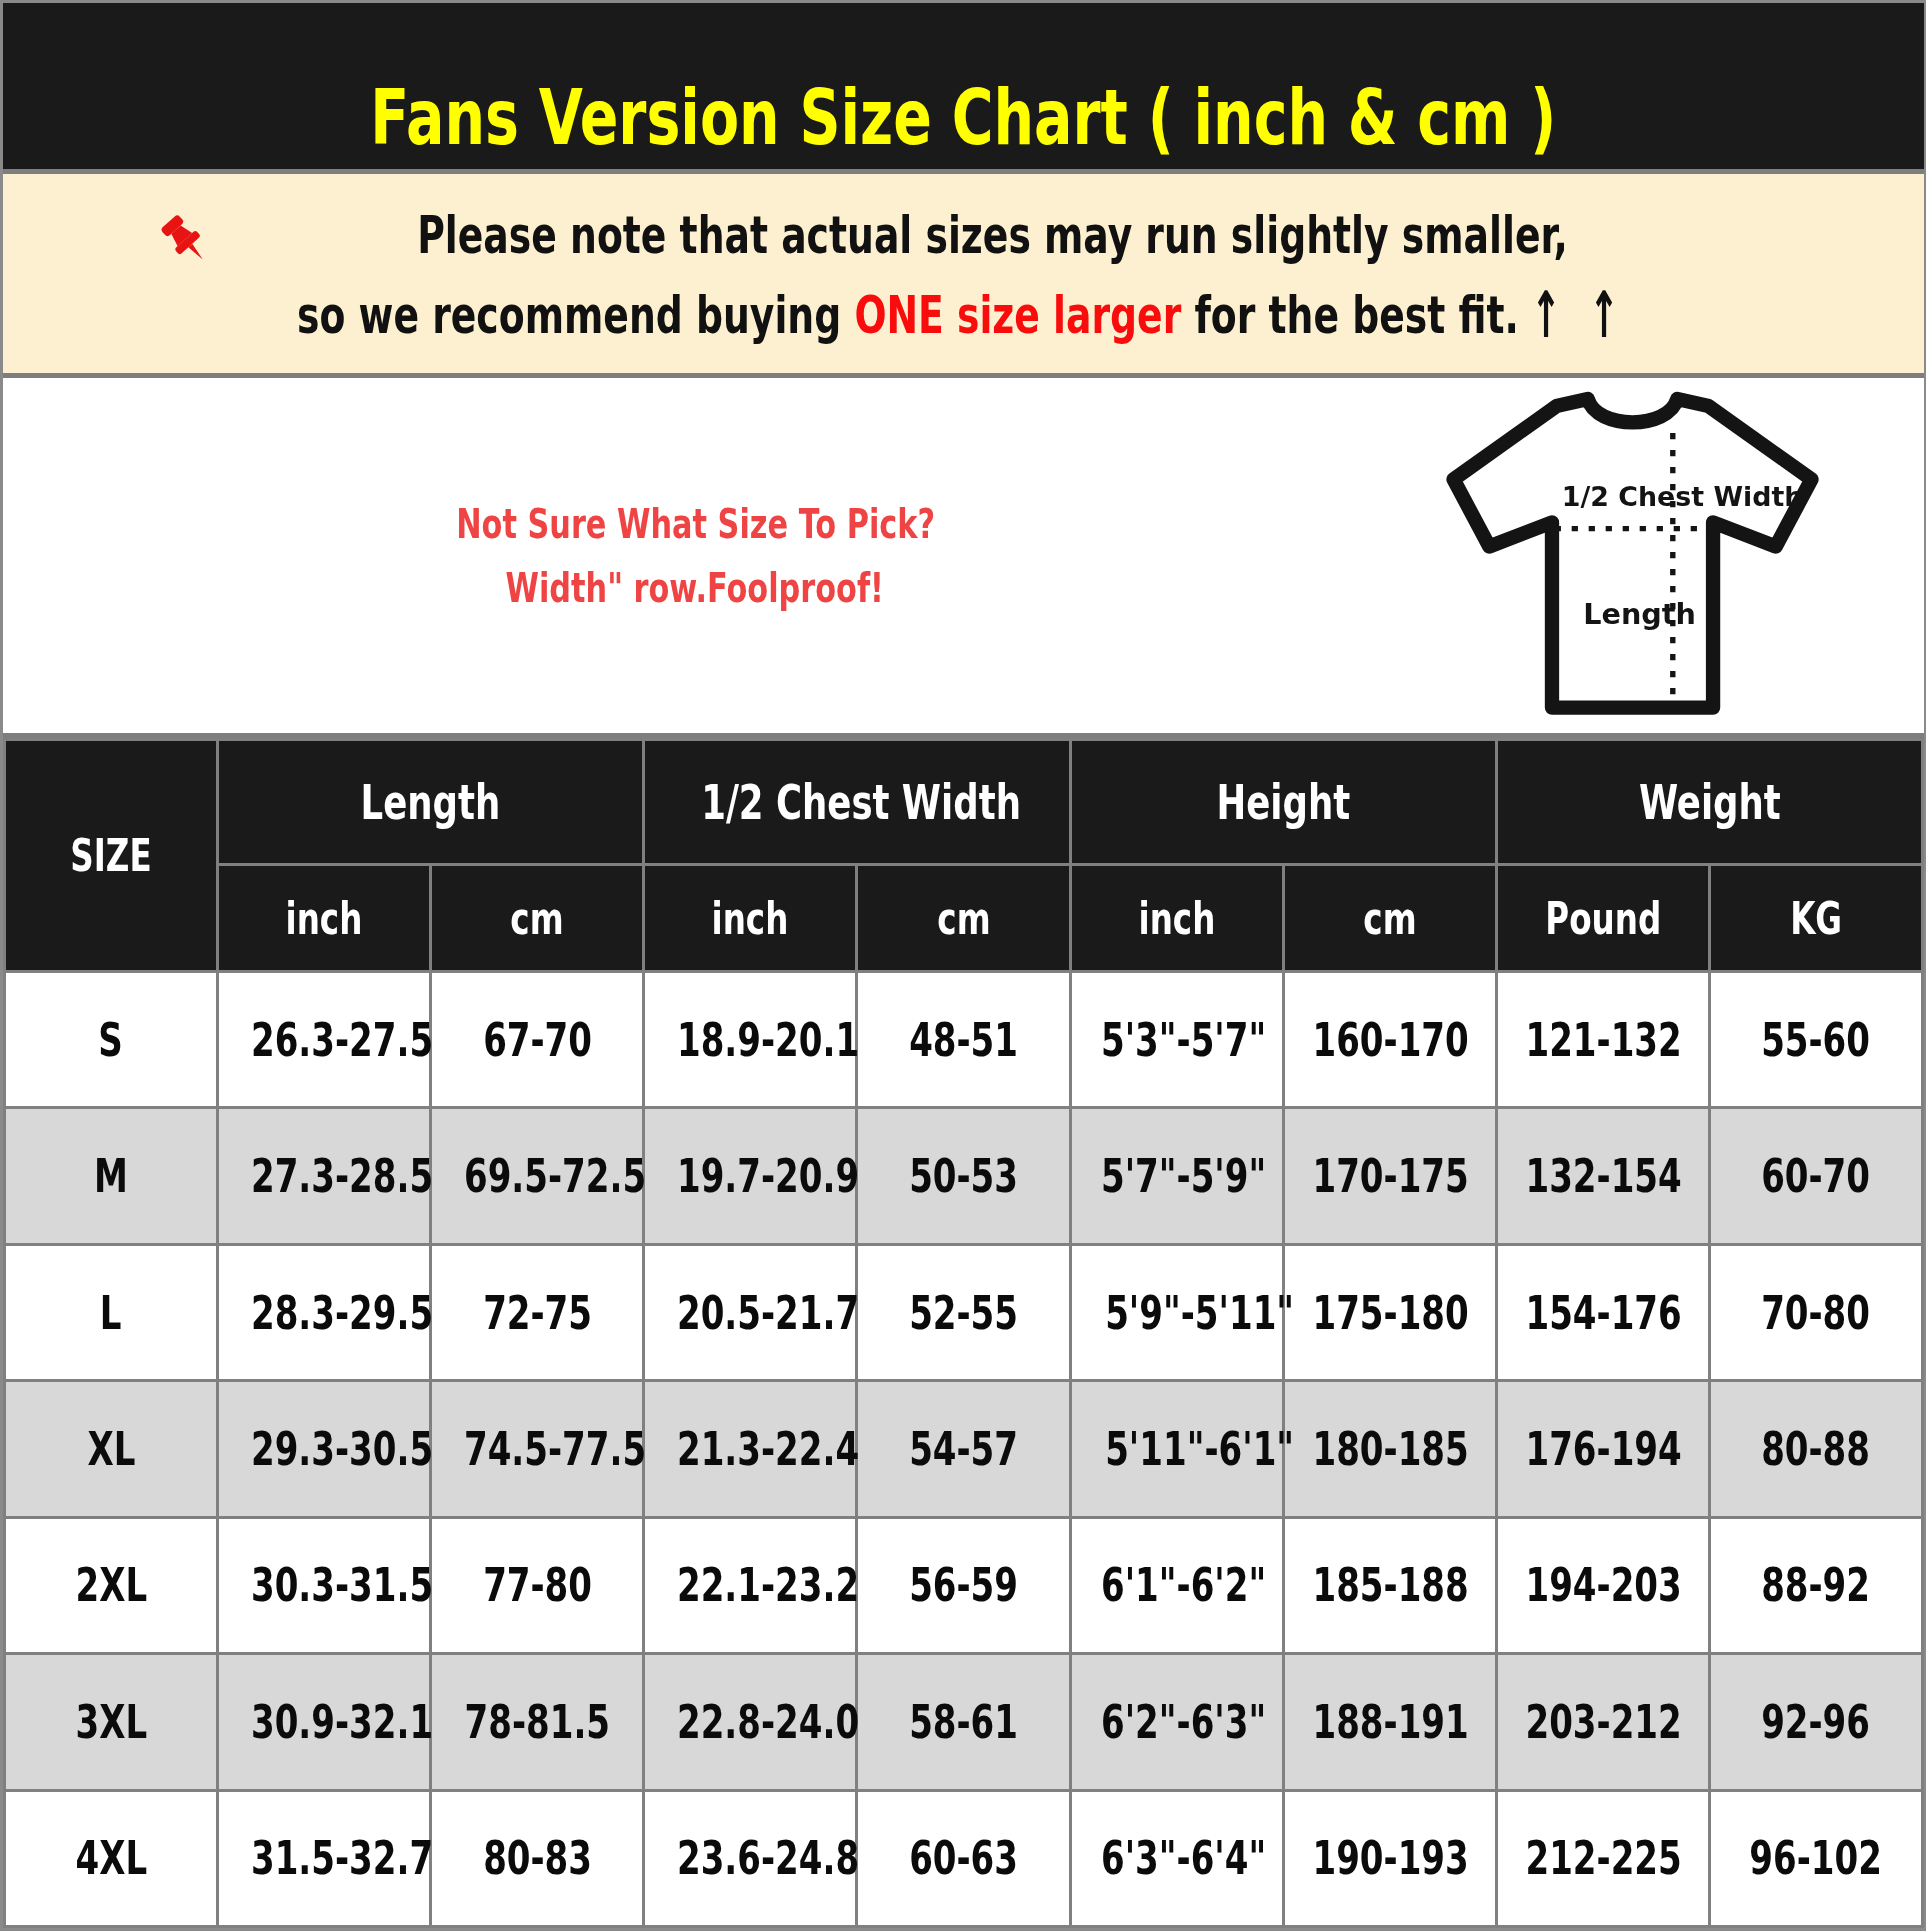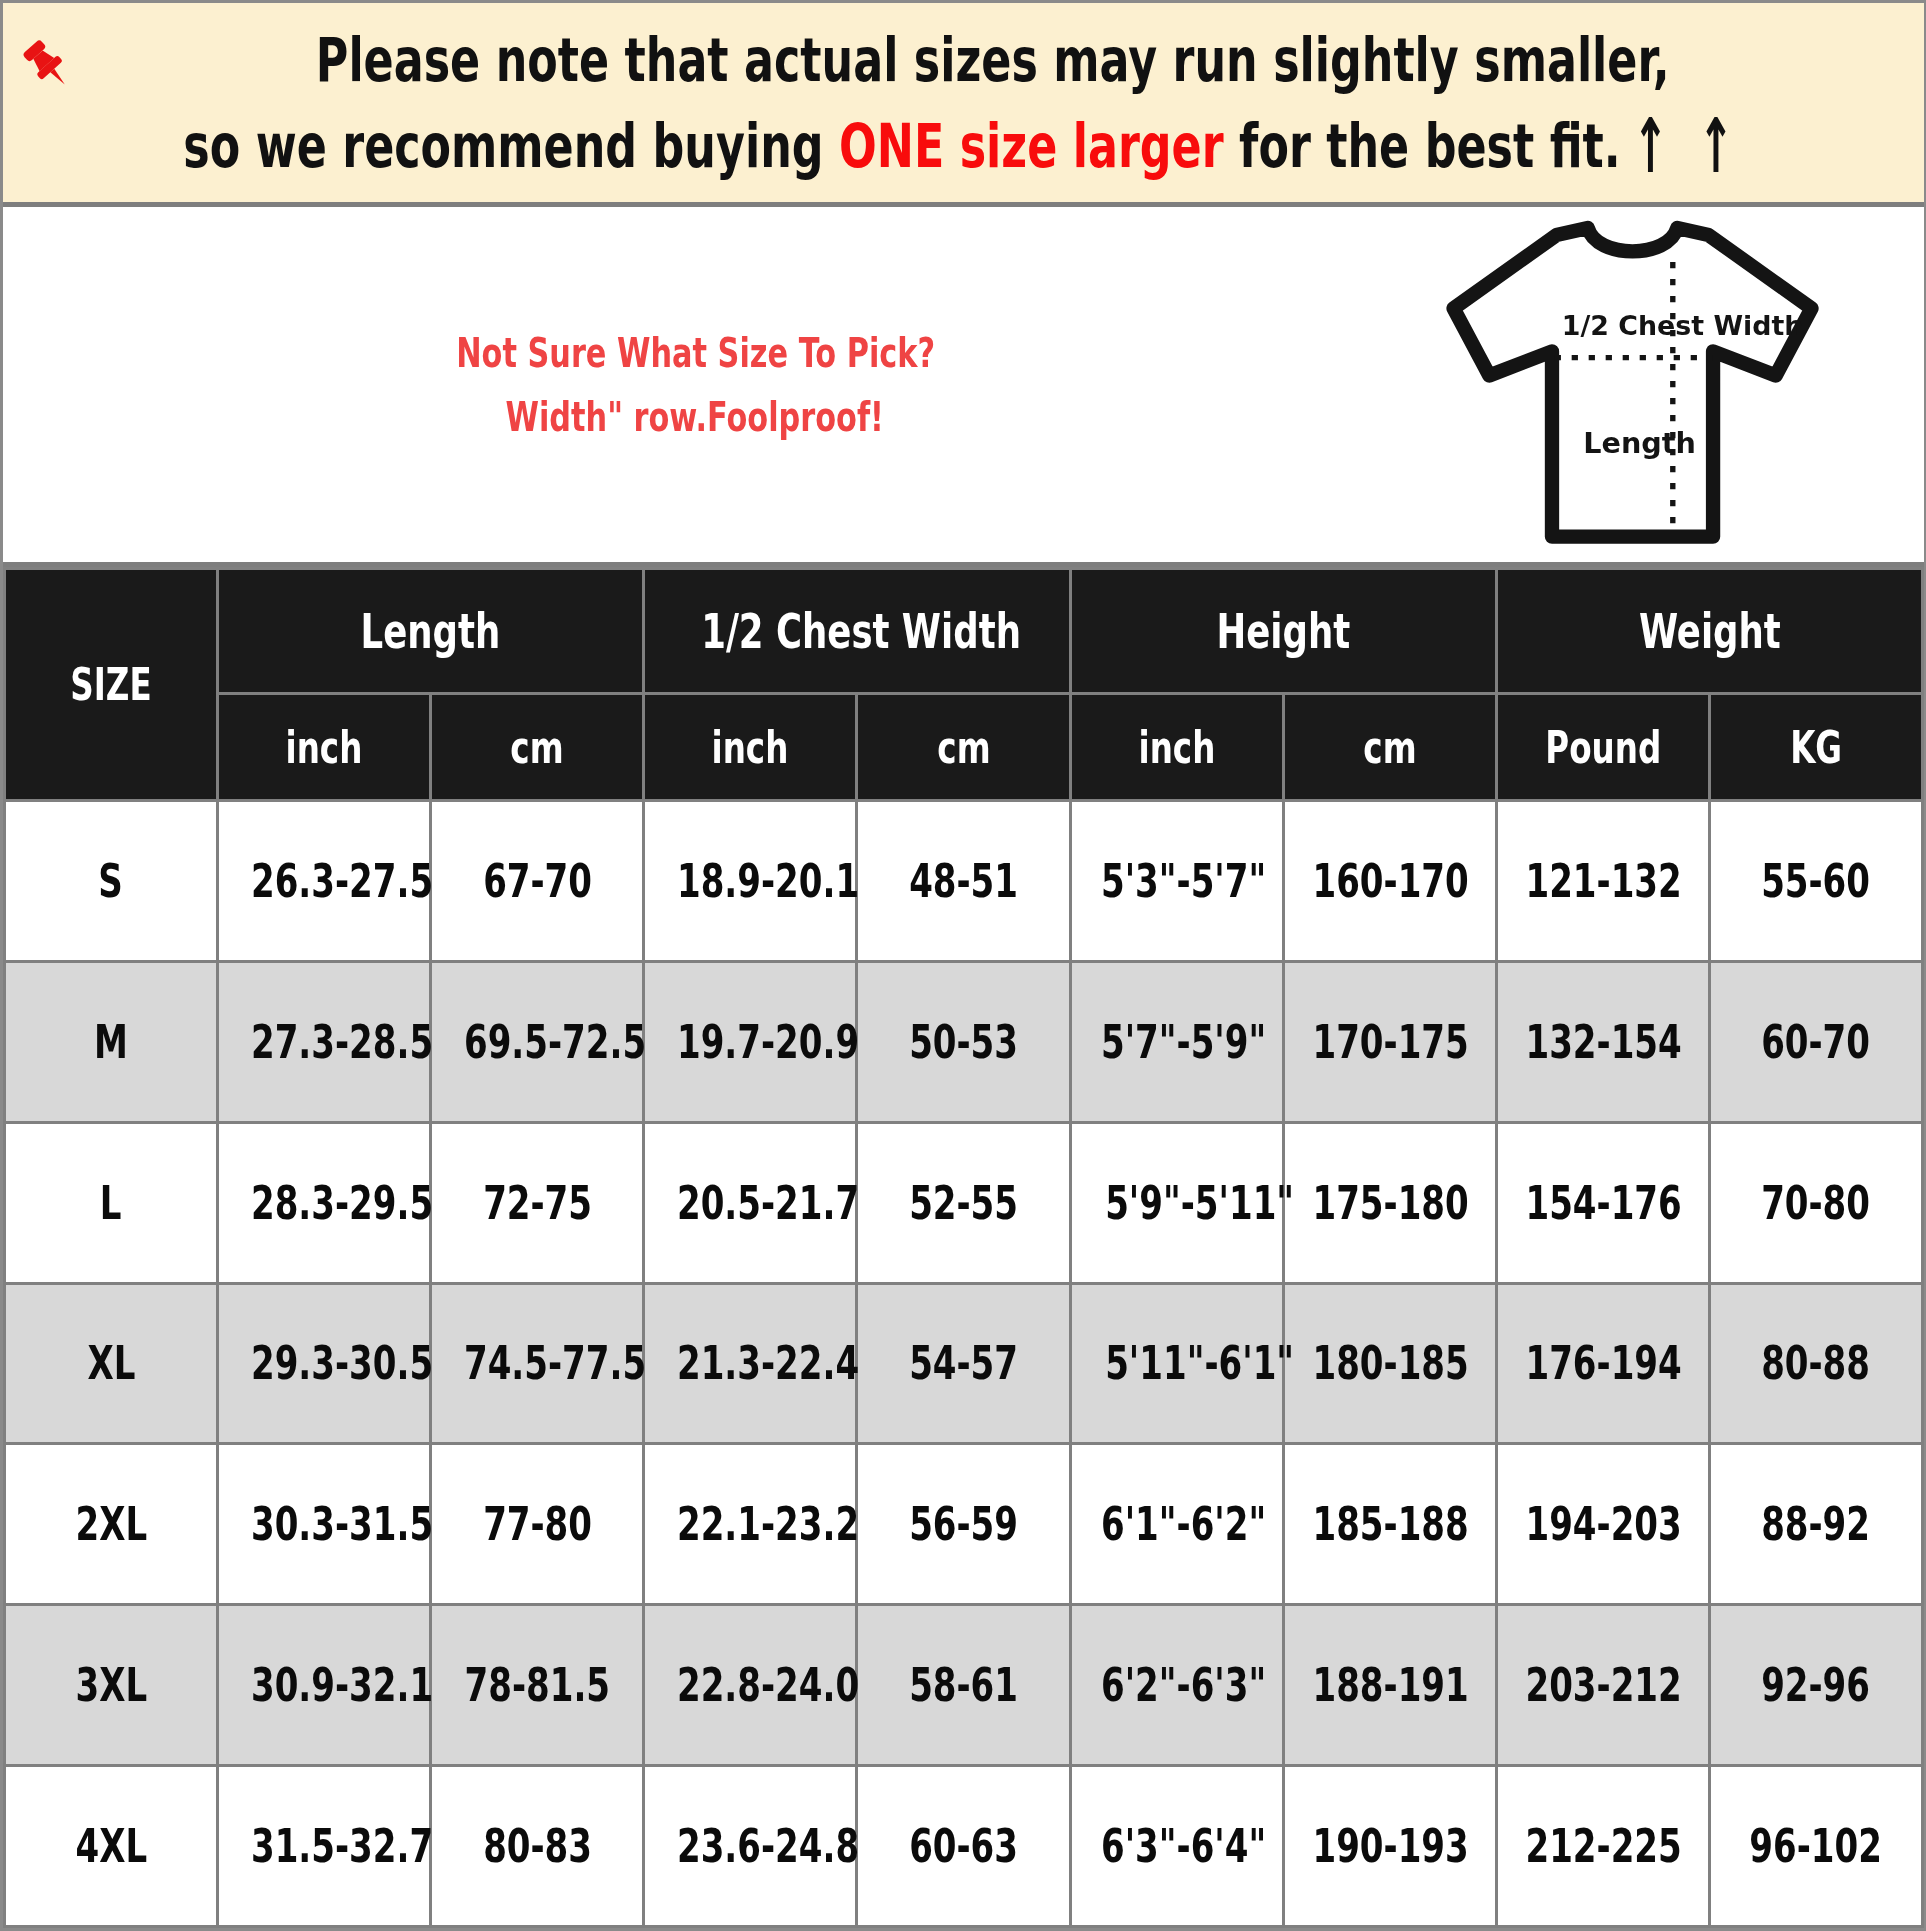--- a/index.html
+++ b/index.html
@@ -32,21 +32,21 @@
     color:#ffff00; font-size:77px; font-weight:bold; line-height:1;
   }
 
   
   .note{
     height:204px; background:#fcf0d0;
     border-bottom:5.5px solid #7e7e7e;
     display:flex; flex-direction:column; justify-content:center; align-items:center;
     gap:26px; color:#111111; font-weight:bold;
   }
-  .note-line{ font-size:60px; line-height:1; display:flex; align-items:center; justify-content:center; }
+  .note-line{ font-size:51px; line-height:1; display:flex; align-items:center; justify-content:center; }
   .note .red{ color:#f80c0c; }
   .pin{ width:57px; height:57px; margin-right:1.8px; position:relative; top:3.7px; }
   .arrows{ font-weight:900; margin-left:13px; letter-spacing:11px; transform:scale(0.95,1.25); display:inline-block; }
 
   
   .info{
     height:360px; background:#ffffff;
     border-bottom:5.5px solid #7e7e7e;
     display:flex; align-items:center;
   }
@@ -76,20 +76,23 @@
   .sub-row th{ font-size:44px; }
   th.size-head{ font-size:44px; }
   tbody td, tbody th{ background:#ffffff; font-size:46px; }
   tbody tr.alt td, tbody tr.alt th{ background:#d8d8d8; }
 </style>
 </head>
 <body>
 
 <div class="canvas">
 
+  <header class="title-bar">
+    <h1><span class="cond">Fans Version Size Chart ( inch &amp; cm )</span></h1>
+  </header>
 
   <section class="note">
     <div class="note-line">
       <svg class="pin" viewBox="0 0 64 64" aria-hidden="true">
         <g fill="#e81313" transform="rotate(-42 32 34)">
           <rect x="19" y="6" width="26" height="12" rx="4"></rect>
           <path d="M25 18 L39 18 L43 33 L21 33 Z"></path>
           <rect x="16" y="33" width="32" height="9" rx="3"></rect>
           <path d="M29 42 L35 42 L32 63 Z"></path>
         </g>

